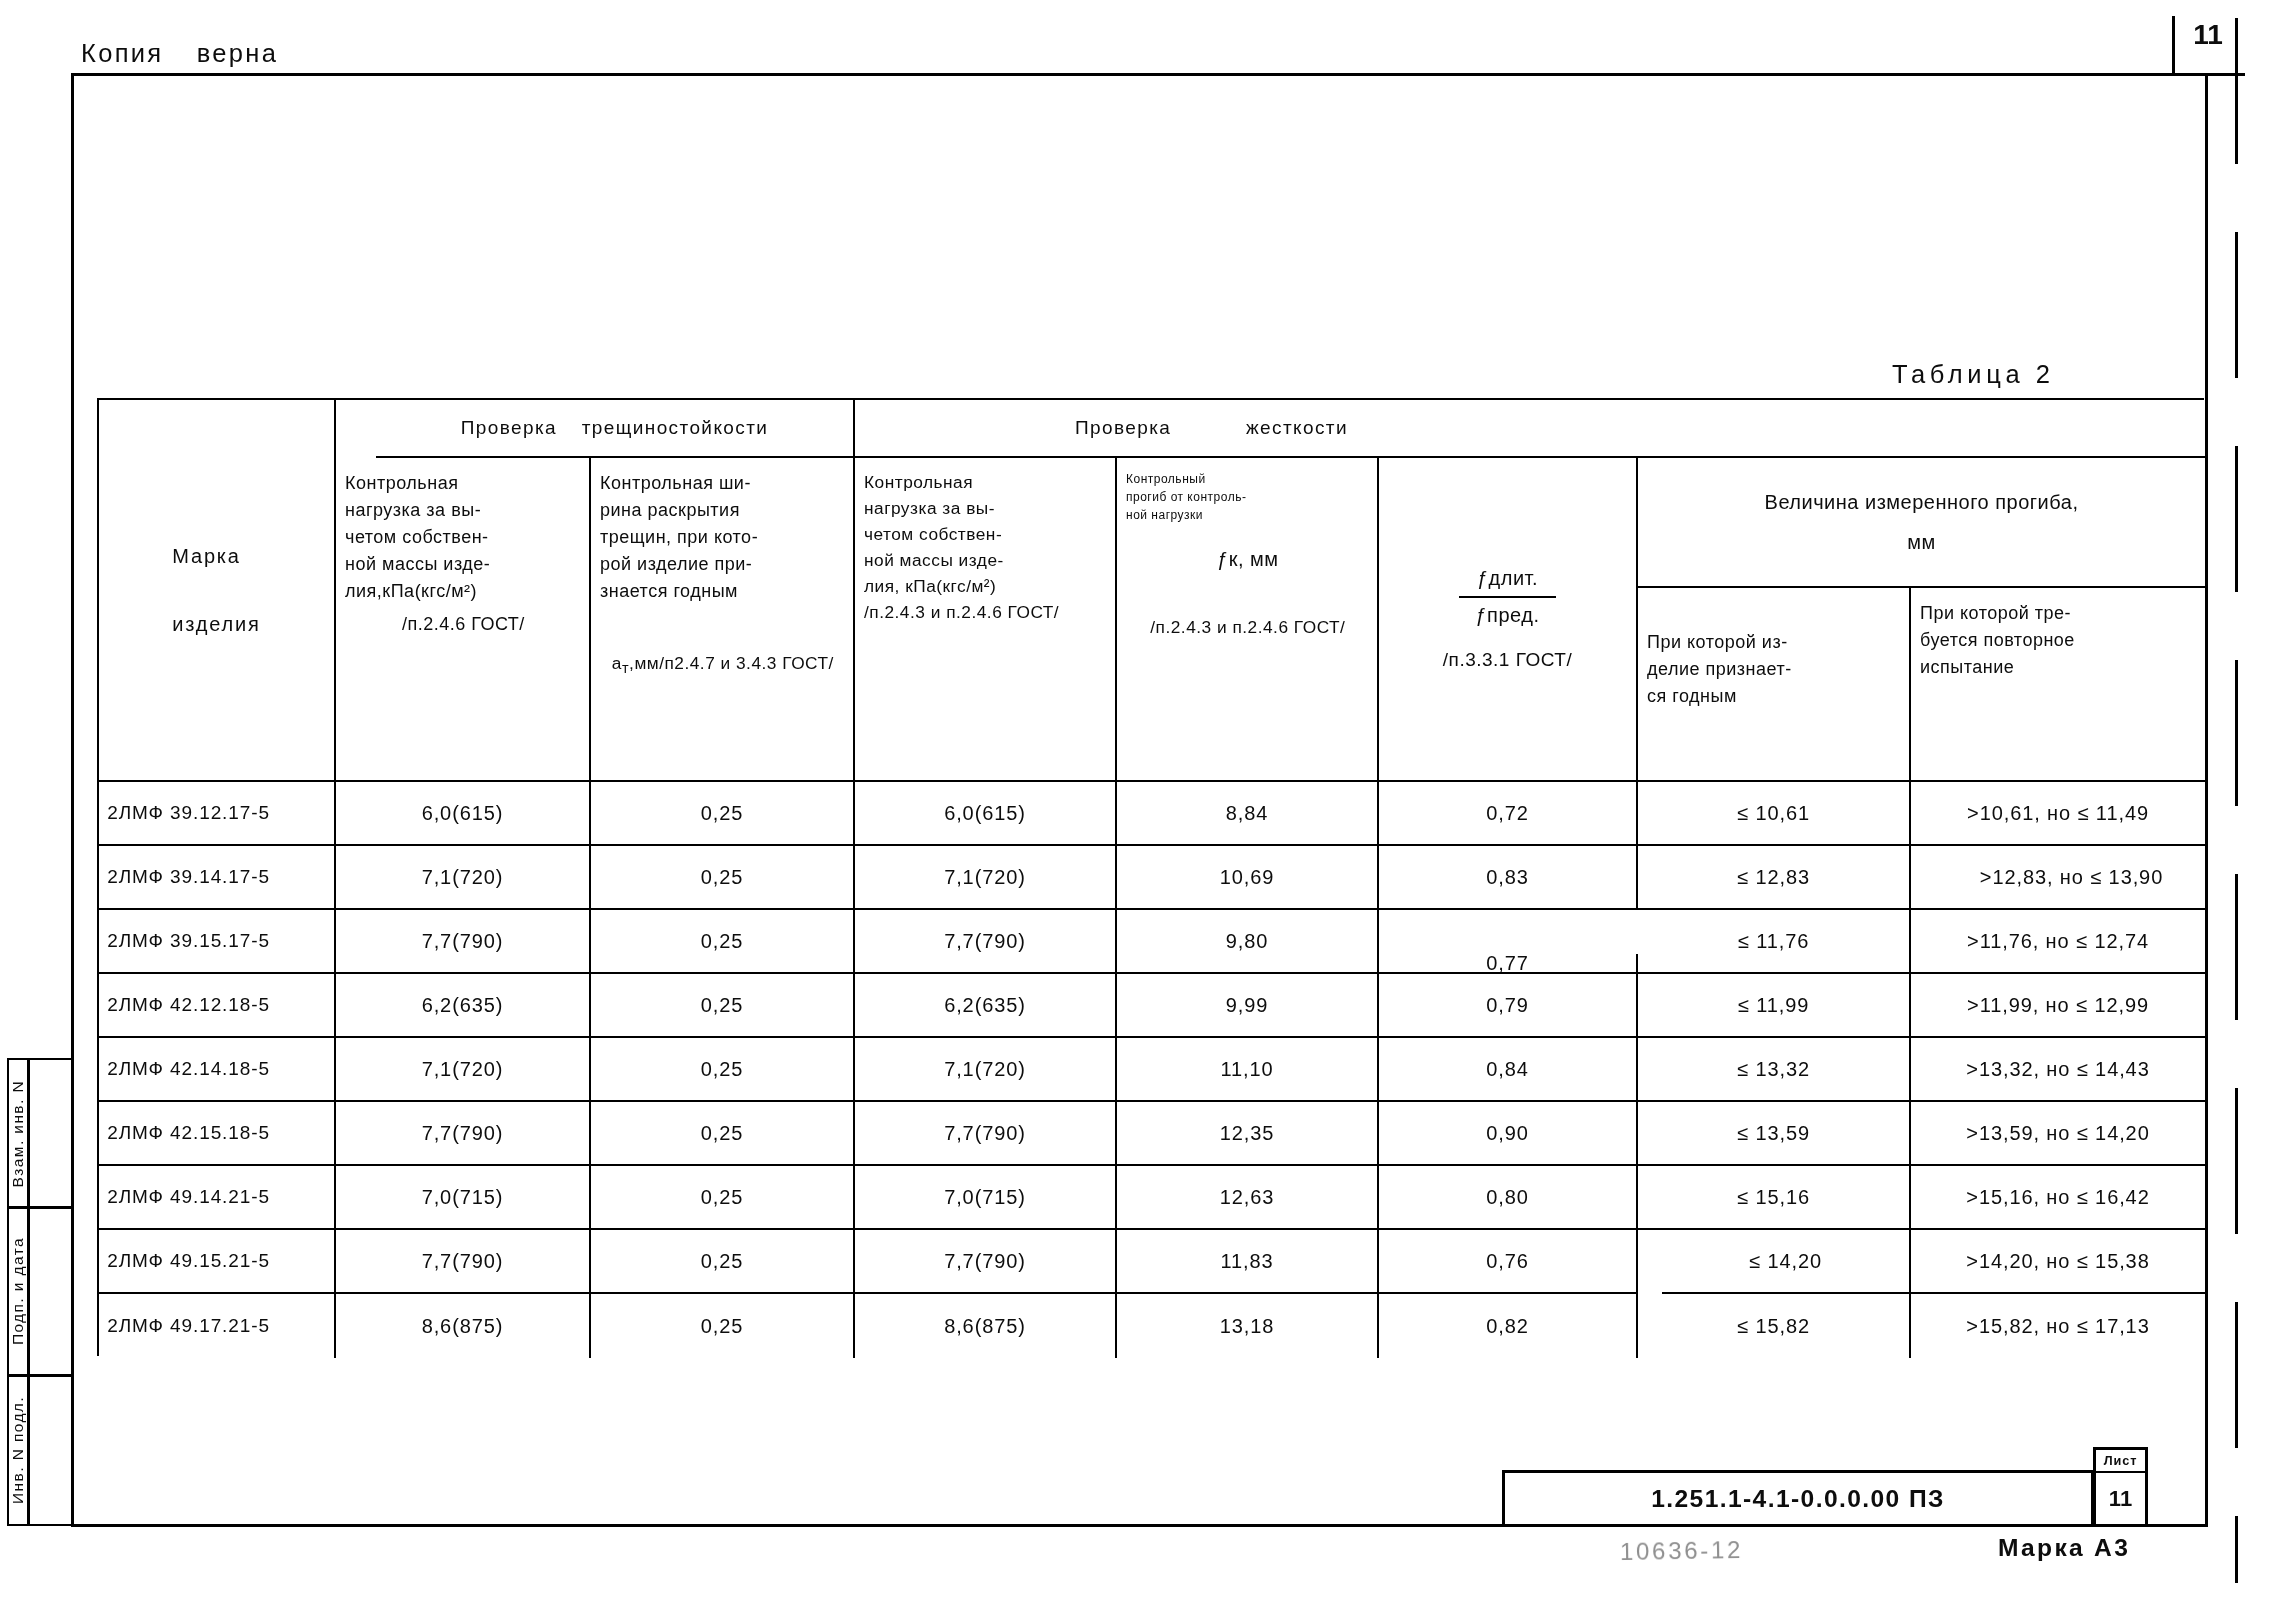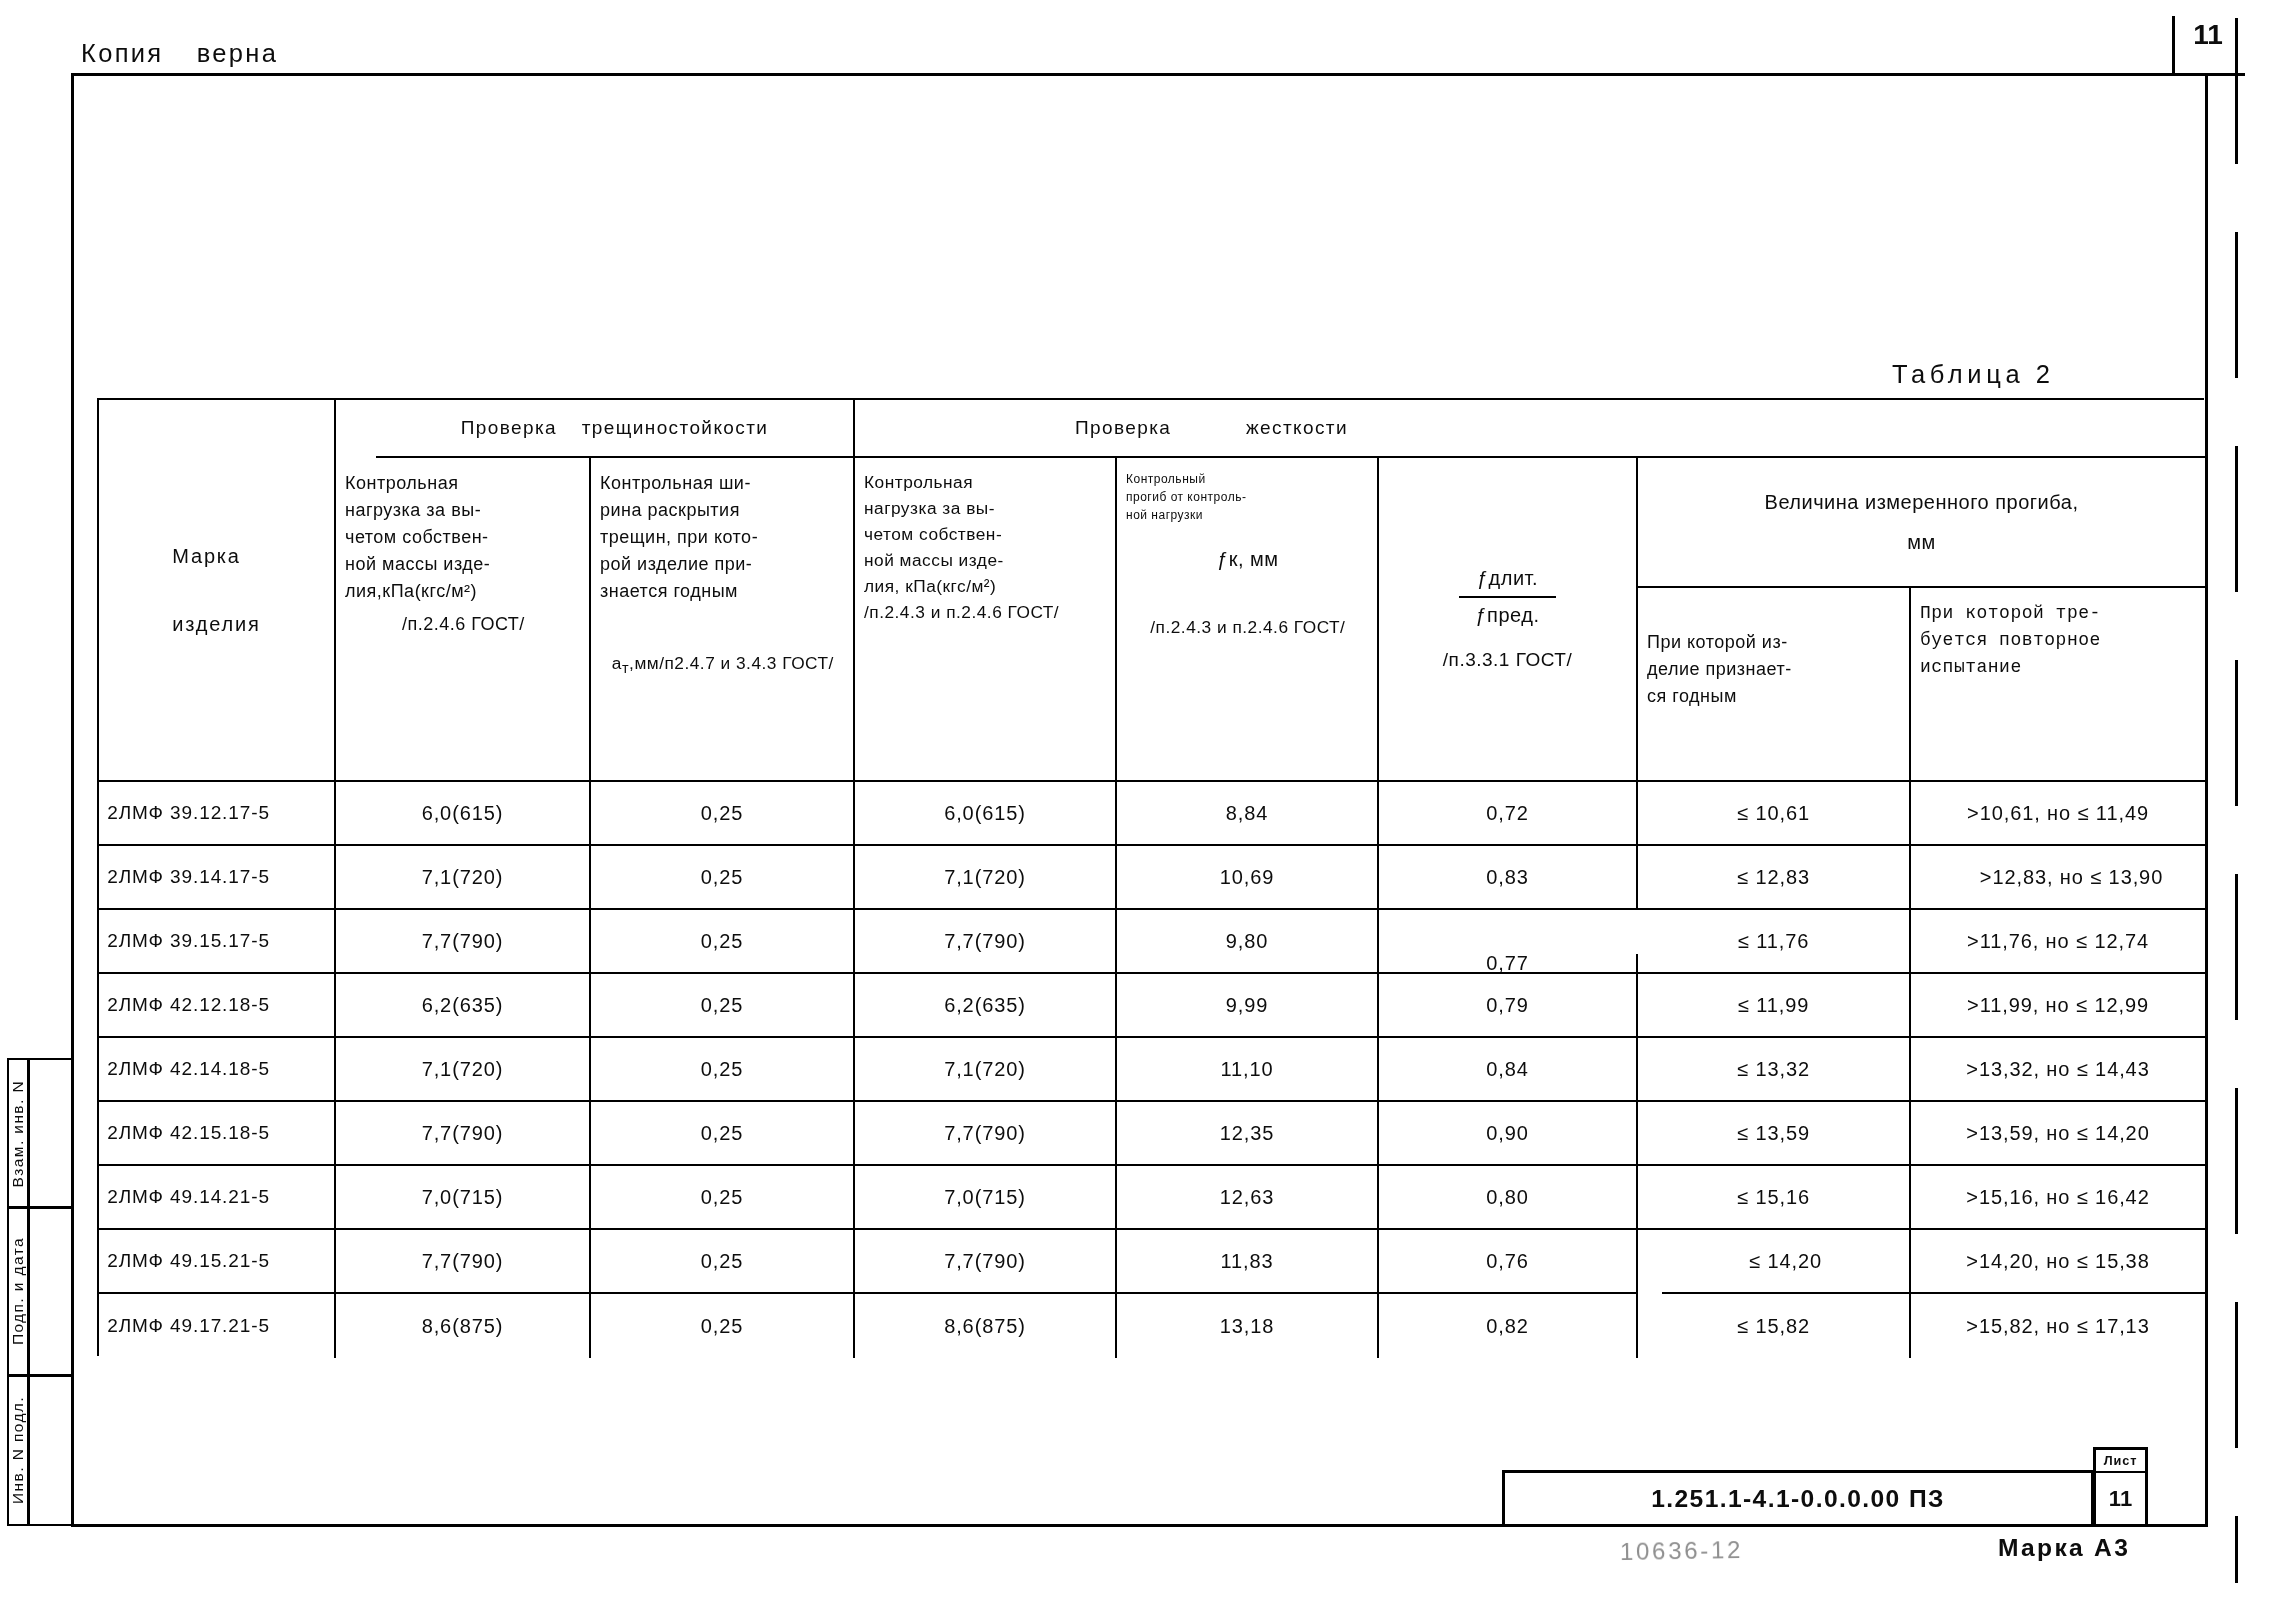--- a/index.html
+++ b/index.html
@@ -124,21 +124,21 @@
       </span>
       <span style="margin-top:16px;font-size:19px;">/п.3.3.1 ГОСТ/</span>
     </div>
 
     <div class="cell h-group ml nbr" style="font-size:20px;line-height:2;">Величина измеренного прогиба,
 мм</div>
 
     <div class="cell hleft h-c6 ml" style="padding-top:41px;">При которой из-
 делие признает-
 ся годным</div>
-    <div class="cell hleft h-c7 ml nbr" style="font-family:Liberation Mono, monospace;">При которой тре-
+    <div class="cell hleft h-c7 ml nbr" style="">При которой тре-
 буется повторное
 испытание</div>
 
   <div class="cell data first" style="grid-area: 4 / 1;">2ЛМФ 39.12.17-5</div>
       <div class="cell data" style="grid-area: 4 / 2;">6,0(615)</div>
       <div class="cell data" style="grid-area: 4 / 3;">0,25</div>
       <div class="cell data" style="grid-area: 4 / 4;">6,0(615)</div>
       <div class="cell data" style="grid-area: 4 / 5;">8,84</div>
       <div class="cell data" style="grid-area: 4 / 6; text-align: right;">0,72</div>
       <div class="cell data" style="grid-area: 4 / 7;">≤ 10,61</div>

